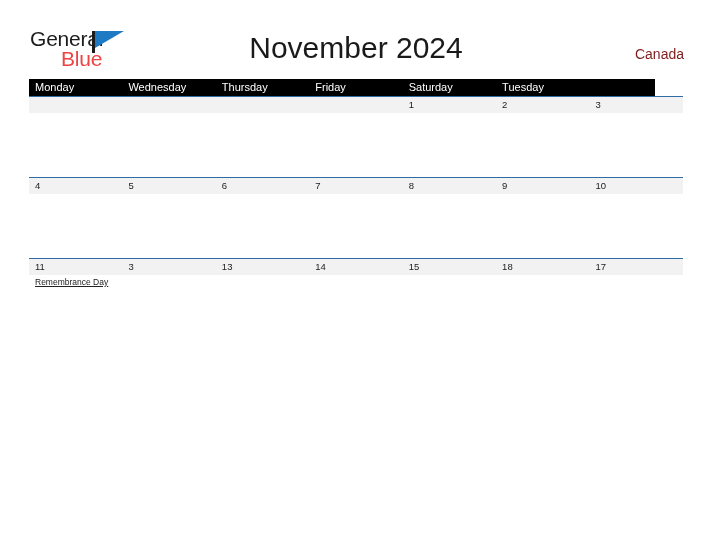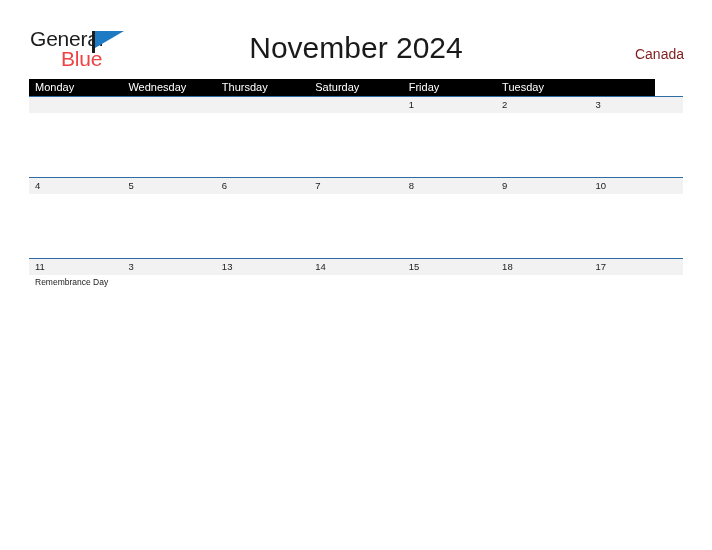--- a/index.html
+++ b/index.html
@@ -167,20 +167,21 @@
     width: 93.43px;
     box-sizing: border-box;
     padding: 2px 4px 0 6px;
     overflow: hidden;
   }
   .event-text {
     font-size: 8.5px;
     line-height: 11px;
     color: #222222;
     white-space: nowrap;
+    text-decoration: underline;
   }
   .event-text:empty {
     display: none;
   }
 
   
   .week:last-child .week-events {
     height: 20px;
   }
 </style>
@@ -204,22 +205,22 @@
 
     <div class="region">Canada</div>
 
   </div>
 
   <div class="calendar">
     <div class="dow-row">
         <div class="dow-cell">Monday</div>
         <div class="dow-cell">Wednesday</div>
         <div class="dow-cell">Thursday</div>
+        <div class="dow-cell">Friday</div>
         <div class="dow-cell">Saturday</div>
-        <div class="dow-cell">Friday</div>
         <div class="dow-cell">Tuesday</div>
       </div>
     <div id="weeks-container">
         <div class="week">
           <div class="week-dates">
             <div class="date-cell empty"></div>
             <div class="date-cell empty"></div>
             <div class="date-cell empty"></div>
             <div class="date-cell empty"></div>
             <div class="date-cell">1</div>

